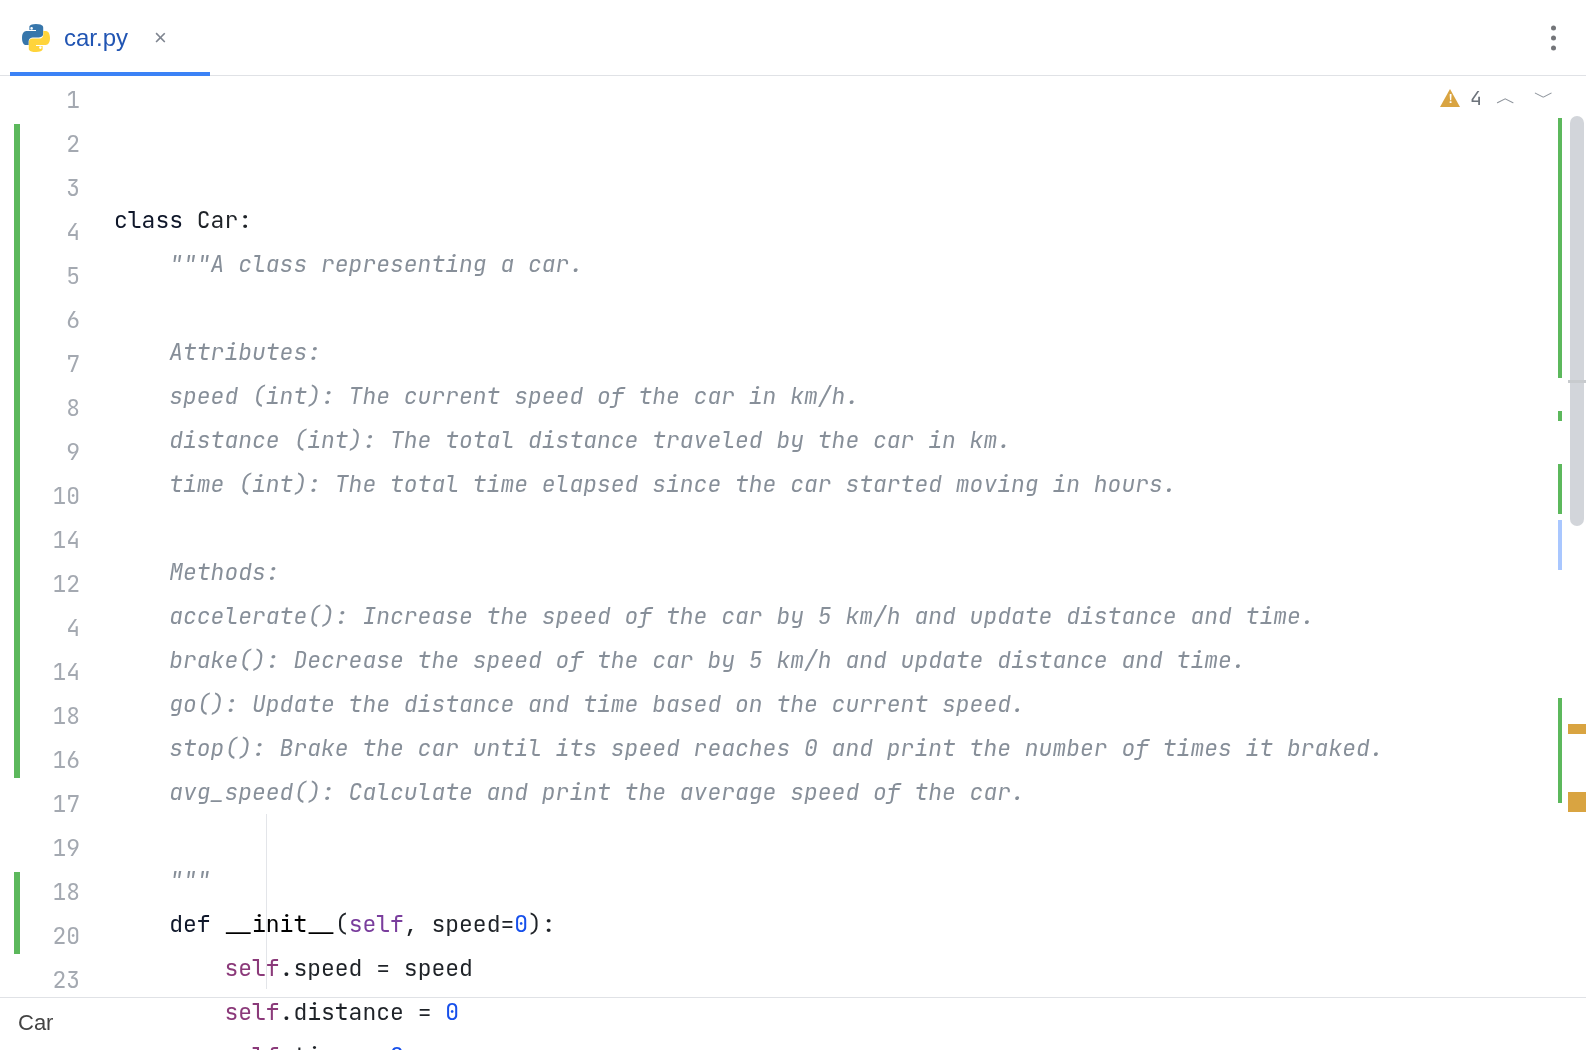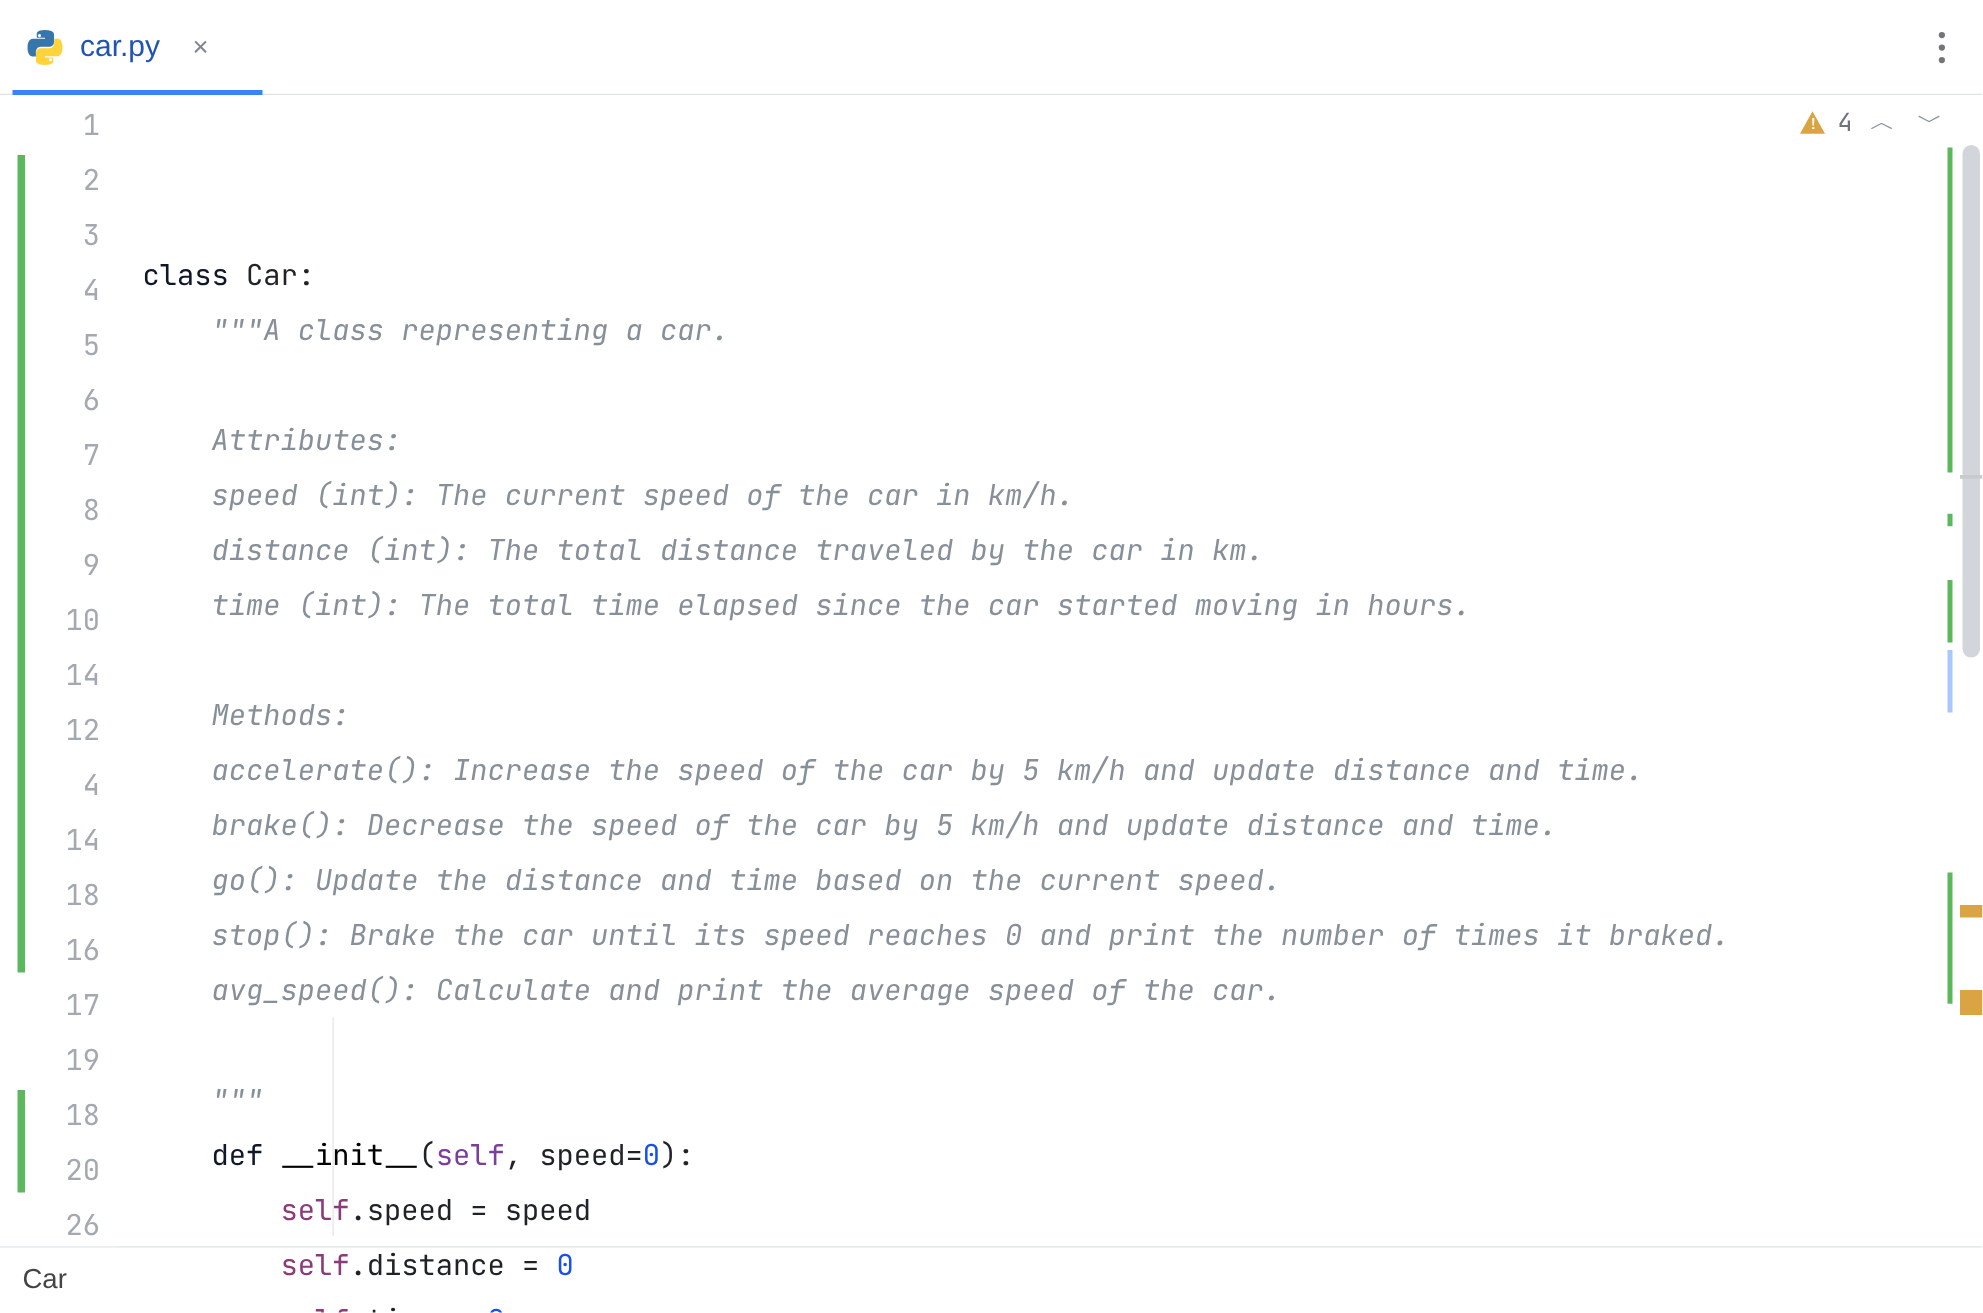--- a/index.html
+++ b/index.html
@@ -238,21 +238,21 @@
       <div>14</div>
       <div>12</div>
       <div>4</div>
       <div>14</div>
       <div>18</div>
       <div>16</div>
       <div>17</div>
       <div>19</div>
       <div>18</div>
       <div>20</div>
-      <div>26</div>
+      <div>23</div>
     </div>
   <div class="code" id="code">
     <div class="inspection-area">
       <span class="warn-tri"></span>
       <span>4</span>
       <span class="chev">︿</span>
       <span class="chev">﹀</span>
     </div>
     <div class="fold-line" style="top:738px;height:175px"></div>
   <div class="code-line"><span class="kw">class </span><span class="cls">Car</span><span class="punc">:</span></div><div class="code-line">    <span class="doc">"""A class representing a car.</span></div><div class="code-line">    <span class="doc"></span></div><div class="code-line">    <span class="doc">Attributes:</span></div><div class="code-line">    <span class="doc">speed (int): The current speed of the car in km/h.</span></div><div class="code-line">    <span class="doc">distance (int): The total distance traveled by the car in km.</span></div><div class="code-line">    <span class="doc">time (int): The total time elapsed since the car started moving in hours.</span></div><div class="code-line">    <span class="doc"></span></div><div class="code-line">    <span class="doc">Methods:</span></div><div class="code-line">    <span class="doc">accelerate(): Increase the speed of the car by 5 km/h and update distance and time.</span></div><div class="code-line">    <span class="doc">brake(): Decrease the speed of the car by 5 km/h and update distance and time.</span></div><div class="code-line">    <span class="doc">go(): Update the distance and time based on the current speed.</span></div><div class="code-line">    <span class="doc">stop(): Brake the car until its speed reaches 0 and print the number of times it braked.</span></div><div class="code-line">    <span class="doc">avg_speed(): Calculate and print the average speed of the car.</span></div><div class="code-line">    <span class="doc"></span></div><div class="code-line">    <span class="doc">"""</span></div><div class="code-line">    <span class="kw">def </span><span class="fn">__init__</span><span class="punc">(</span><span class="param">self</span><span class="punc">, speed</span><span class="op">=</span><span class="num">0</span><span class="punc">):</span></div><div class="code-line">        <span class="self">self</span><span class="punc">.speed </span><span class="op">=</span><span class="punc"> speed</span></div><div class="code-line">        <span class="self">self</span><span class="punc">.distance </span><span class="op">=</span><span class="punc"> </span><span class="num">0</span></div><div class="code-line">        <span class="self">self</span><span class="punc">.time </span><span class="op">=</span><span class="punc"> </span><span class="num">0</span></div></div>

